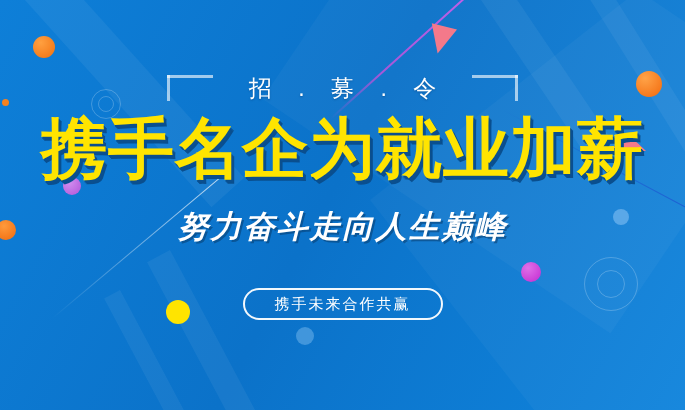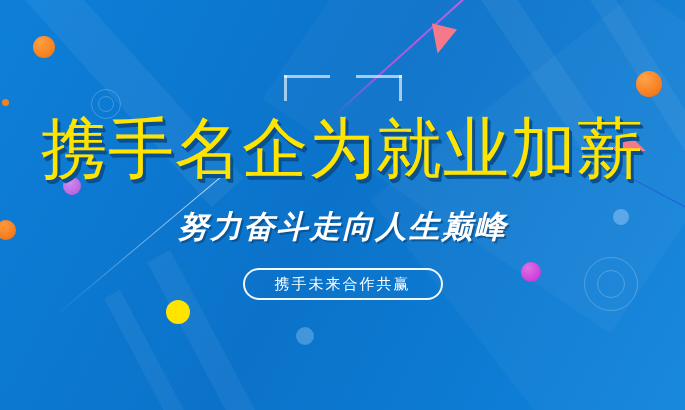--- a/index.html
+++ b/index.html
@@ -99,21 +99,21 @@
   }
 
   
   .headline {
     position: absolute;
     left: 0;
     right: 0;
     top: 115px;
     text-align: center;
     font-size: 66px;
-    font-weight: normal;
+    font-weight: bold;
     line-height: 1;
     color: #ffe400;
     letter-spacing: 1px;
     white-space: nowrap;
     text-shadow:
       2px 3px 0 #0a4f8f,
       3px 4px 0 #0a4f8f,
       1px 2px 0 #0a4f8f;
   }
 
@@ -148,20 +148,21 @@
     height: 32px;
     padding: 0 30px;
     display: flex;
     align-items: center;
     justify-content: center;
     color: #ffffff;
     font-size: 15px;
     letter-spacing: 2px;
     white-space: nowrap;
     box-sizing: border-box;
+    margin-top: 20px;
   }
 </style>
 </head>
 <body>
 
 <div id="banner">
 
   <div class="bg-base"></div>
 
   <div class="bg-wedge" style="left:370px; top:200px; width:460px; height:420px; transform:rotate(-38deg); transform-origin:0 0;"></div>
@@ -207,20 +208,21 @@
               border-right:13px solid transparent;
               border-top:28px solid #f4798a;
               transform:rotate(14deg);"></div>
   <div class="tri" style="left:610px; top:134px;
               border-left:18px solid transparent;
               border-right:18px solid transparent;
               border-bottom:17px solid #f4798a;"></div>
 
   <div class="eyebrow-row">
     <span class="bracket bracket-l"></span>
+    <span class="eyebrow-text">招 . 募 . 令</span>
     <span class="bracket bracket-r"></span>
   </div>
 
   <div class="headline">携手名企为就业加薪</div>
 
   <div class="subhead">努力奋斗走向人生巅峰</div>
 
   <div class="pill-wrap">
     <div class="pill">携手未来合作共赢</div>
   </div>

